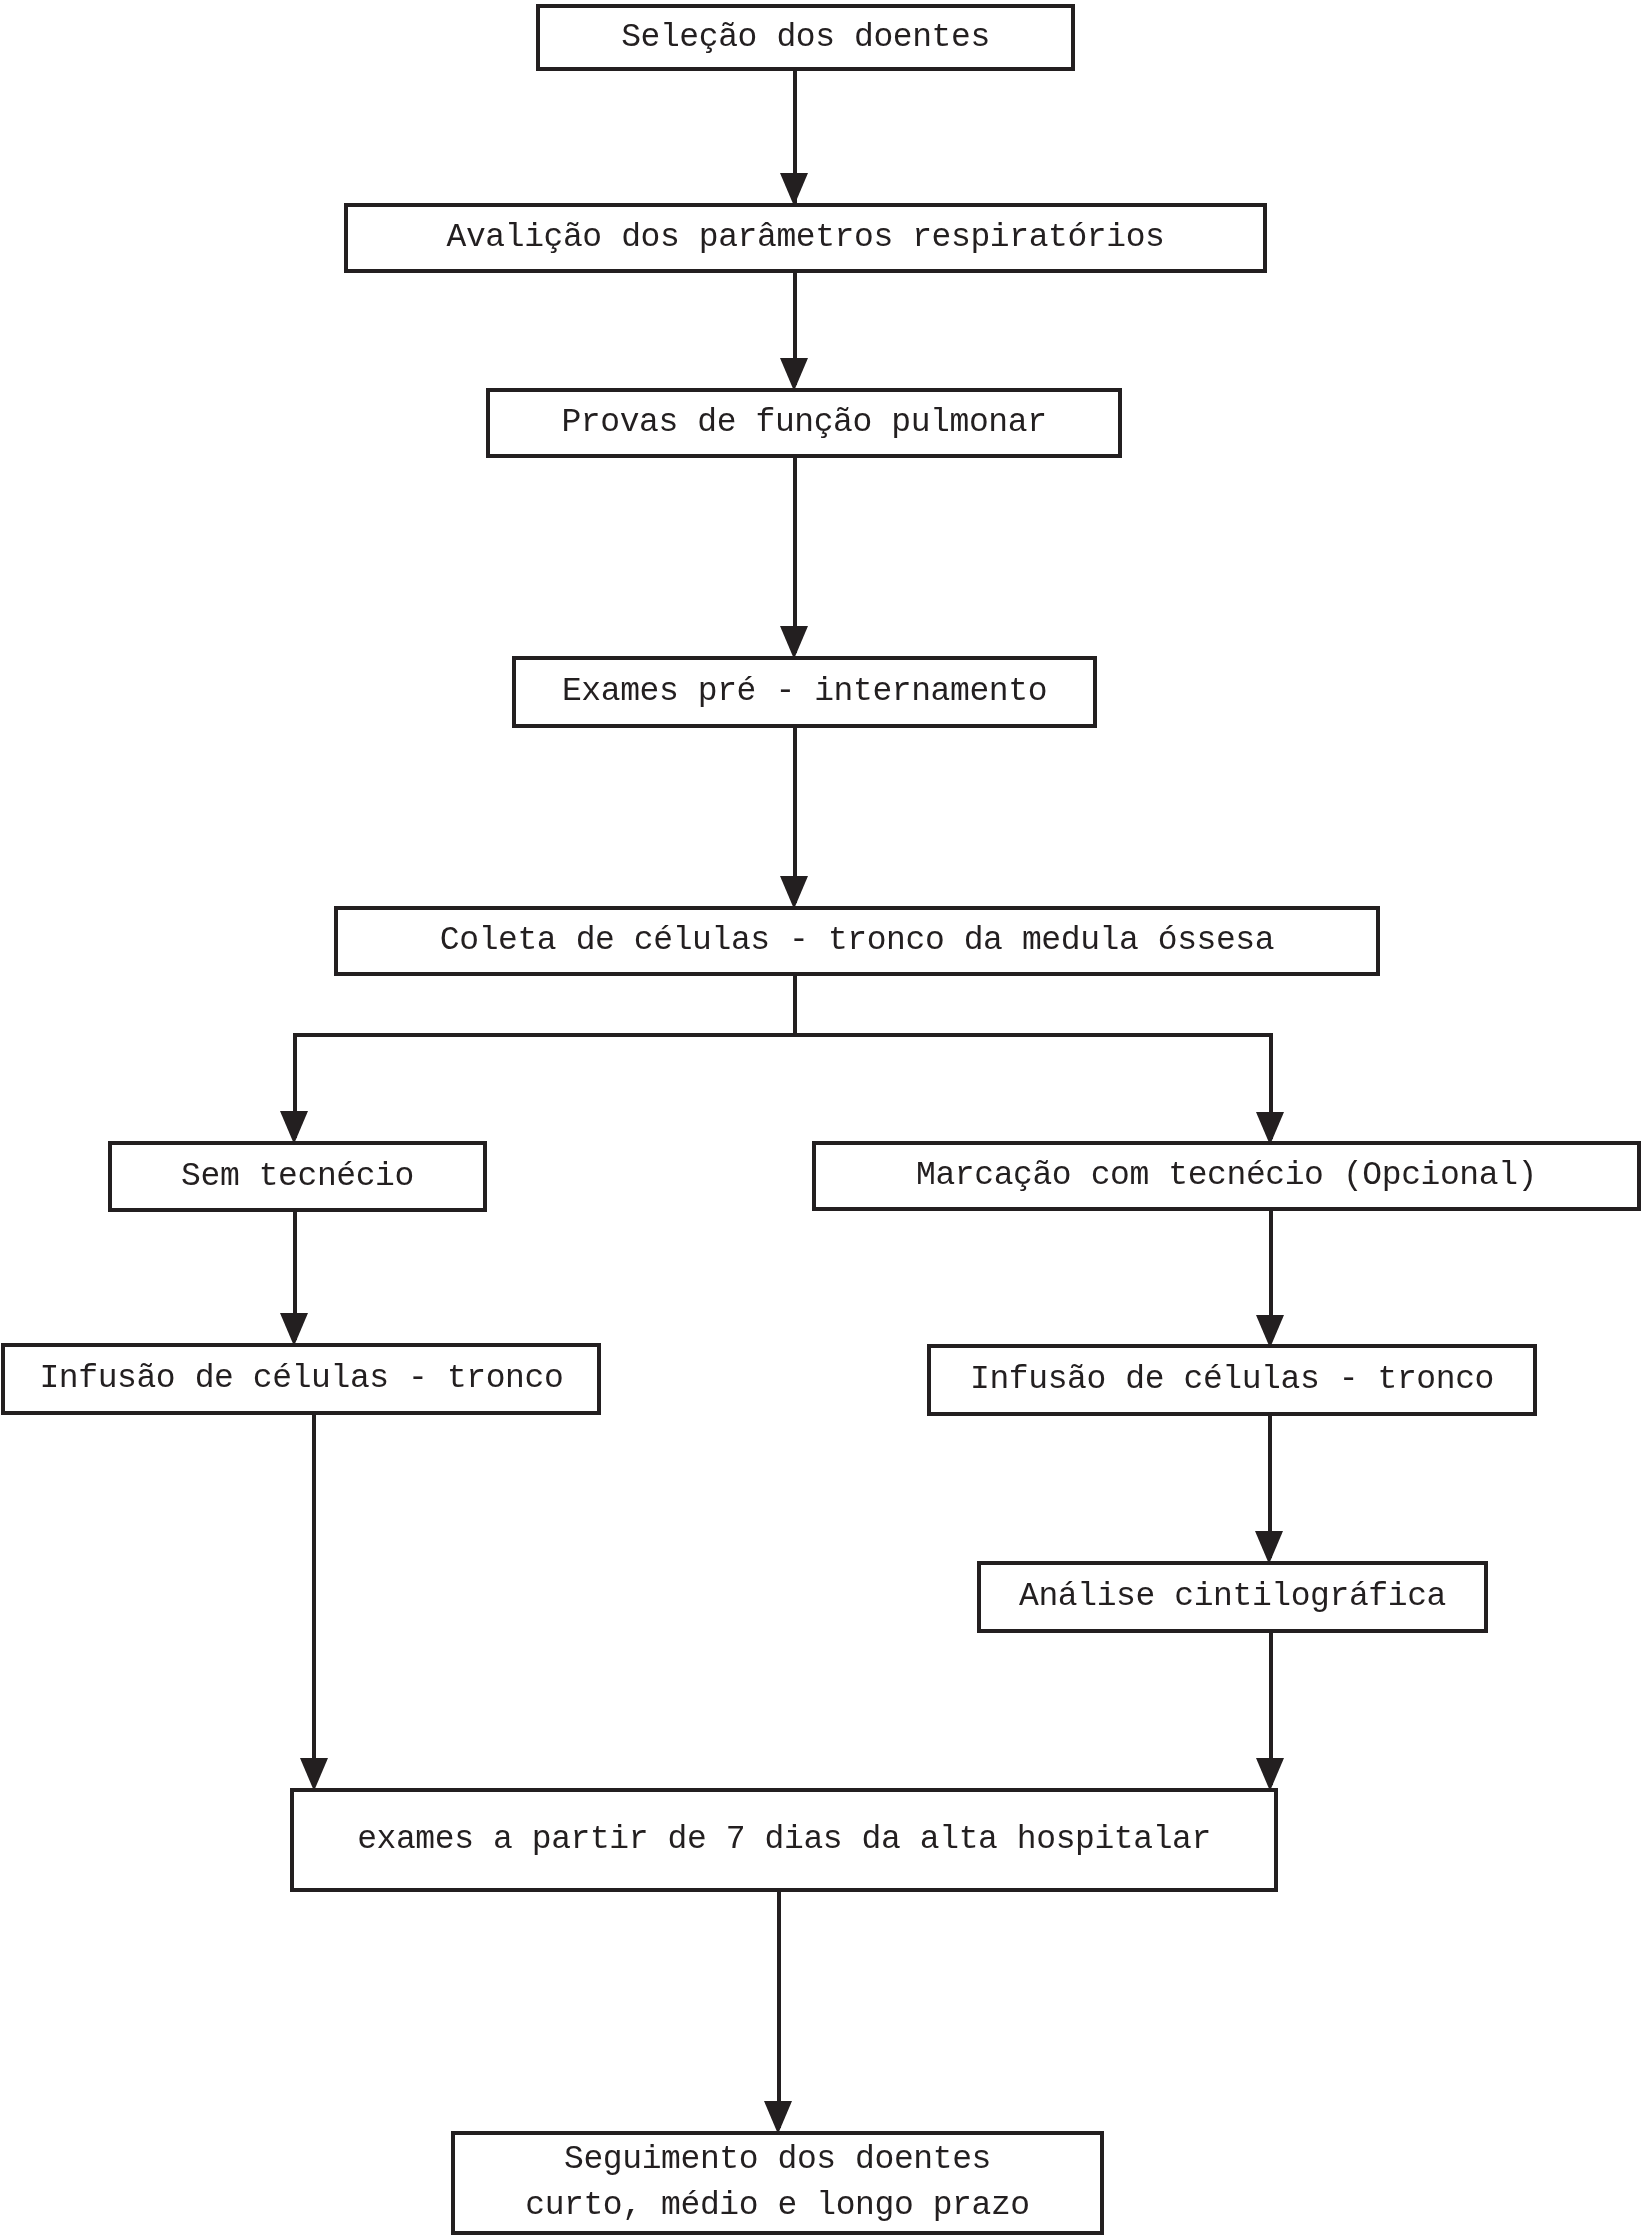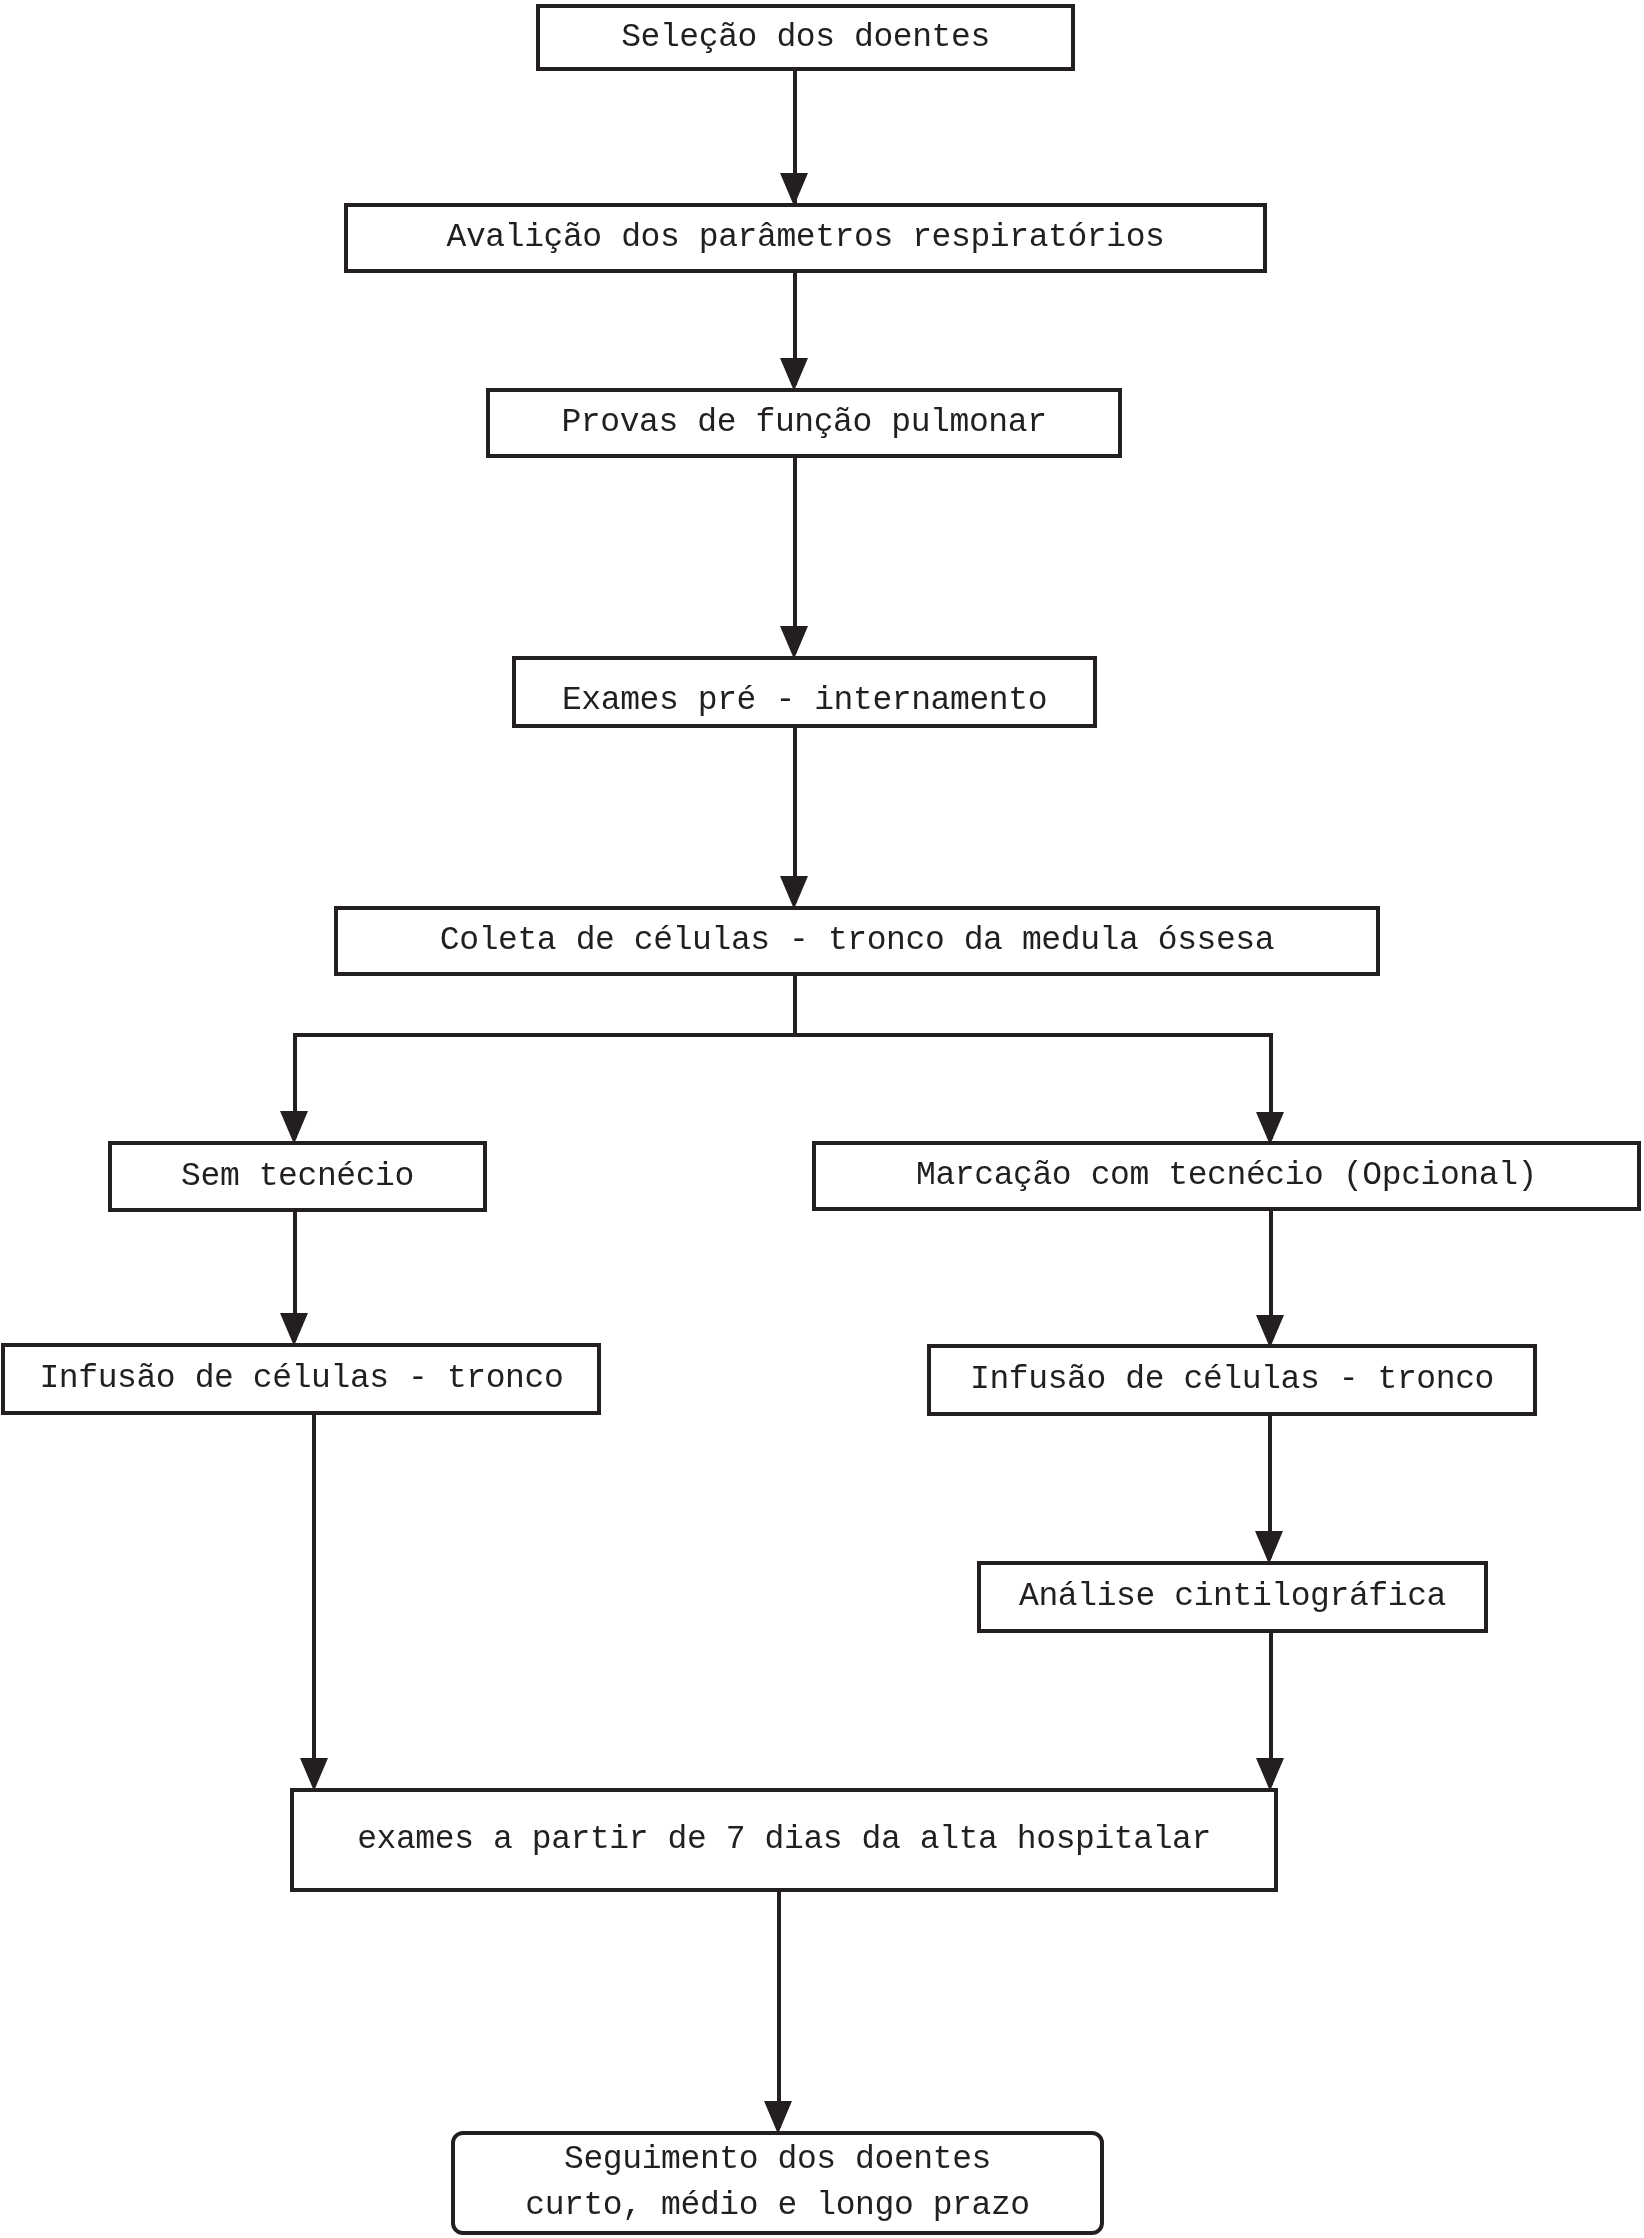--- a/index.html
+++ b/index.html
@@ -53,21 +53,21 @@
   </div>
 
   <div class="node" style="left:344px;top:203px;width:923px;height:70px;">
     <span>Avalição dos parâmetros respiratórios</span>
   </div>
 
   <div class="node" style="left:486px;top:388px;width:636px;height:70px;">
     <span>Provas de função pulmonar</span>
   </div>
 
-  <div class="node" style="left:512px;top:656px;width:585px;height:72px;justify-content:flex-end;">
+  <div class="node" style="left:512px;top:656px;width:585px;height:72px;">
     <span>Exames pré - internamento</span>
   </div>
 
   <div class="node" style="left:334px;top:906px;width:1046px;height:70px;">
     <span>Coleta de células - tronco da medula óssesa</span>
   </div>
 
   <div class="node" style="left:108px;top:1141px;width:379px;height:71px;">
     <span>Sem tecnécio</span>
   </div>
@@ -85,21 +85,21 @@
   </div>
 
   <div class="node" style="left:977px;top:1561px;width:511px;height:72px;">
     <span>Análise cintilográfica</span>
   </div>
 
   <div class="node" style="left:290px;top:1788px;width:988px;height:104px;">
     <span>exames a partir de 7 dias da alta hospitalar</span>
   </div>
 
-  <div class="node" style="left:451px;top:2131px;width:653px;height:104px;border-radius:12px;">
+  <div class="node" style="left:451px;top:2131px;width:653px;height:104px;">
     <span>Seguimento dos doentes</span>
     <span>curto, médio e longo prazo</span>
   </div>
 
   <div class="vline" style="left:793px;top:68px;height:135px;"></div>
   <div class="arrowhead" style="left:780px;top:173px;"></div>
 
   <div class="vline" style="left:793px;top:272px;height:113px;"></div>
   <div class="arrowhead" style="left:780px;top:358px;"></div>
 

